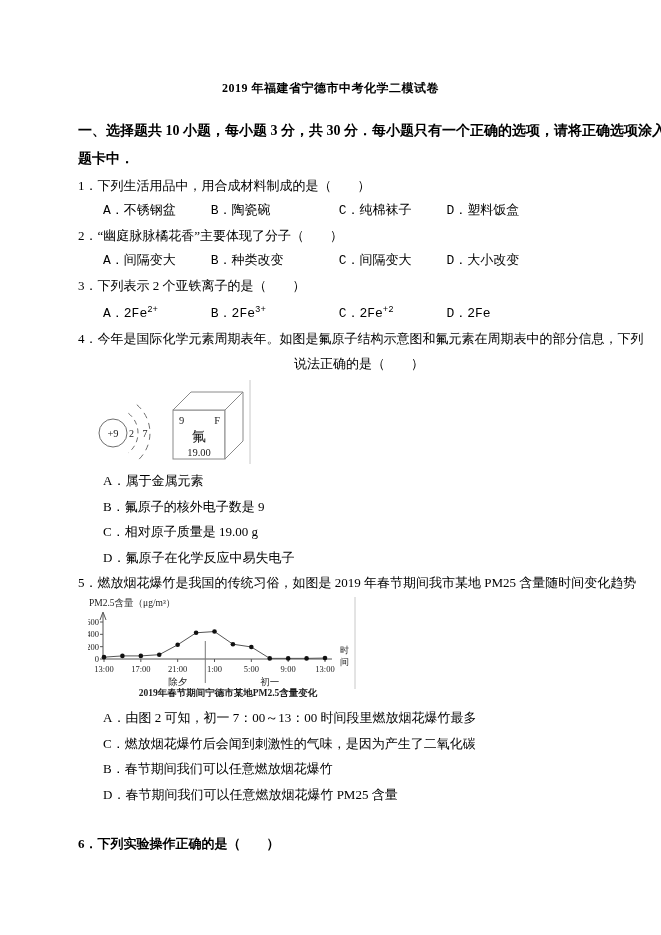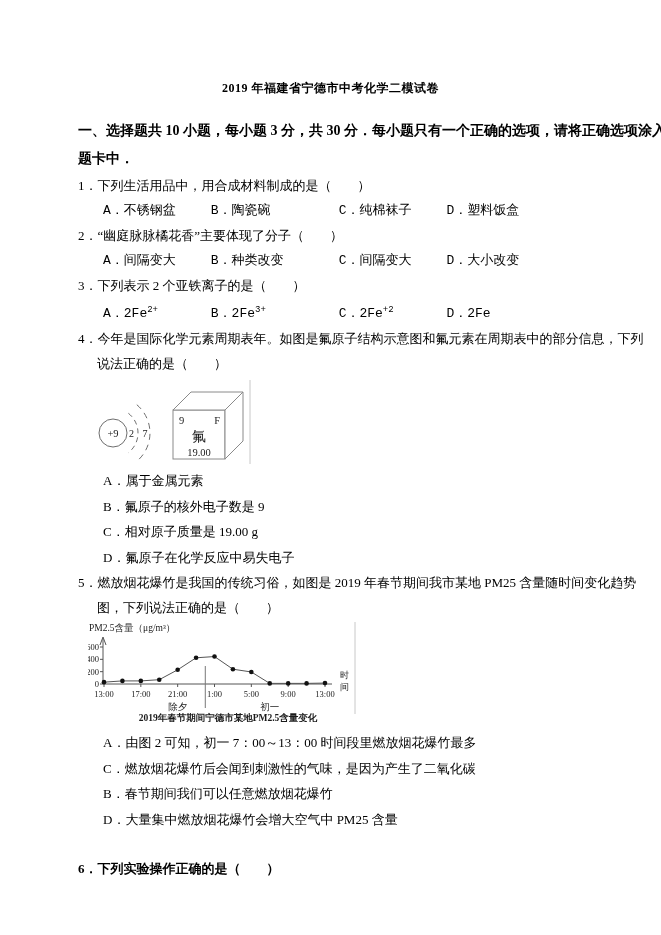--- a/index.html
+++ b/index.html
@@ -23,21 +23,21 @@
     margin-right:40px;
     font-size:13px;
   }
   .intro{
     margin-top:20px;
     font-weight:bold;
     font-size:14px;
   }
   .intro div{line-height:28px;white-space:nowrap;}
   .q-text{line-height:25px;white-space:nowrap;}
-  .q-cont{line-height:25px;white-space:nowrap;padding-left:19px;}
+  .q-cont{line-height:25px;white-space:nowrap;padding-left:19px;text-align:center;}
   .opts-row{line-height:25px;padding-left:25px;white-space:nowrap;font-family:Liberation Mono, monospace;}
   .opts-row .opt{display:inline-block;}
   .opts-row .c1{width:100px;}
   .opts-row .c2{width:120px;}
   .opts-row .c3{width:100px;}
   .opt-line{line-height:25.5px;padding-left:25px;white-space:nowrap;}
   sup{font-size:9px;}
   .figure-wrap{margin-left:15px;margin-top:2px;height:90px;}
   .chart-wrap{margin-left:10px;height:102px;}
   svg text{font-family:"Liberation Serif","DejaVu Serif",serif;fill:#1a1a1a;}
@@ -108,21 +108,20 @@
           </svg>
       </div>
       <div class="opt-line">A．属于金属元素</div>
       <div class="opt-line">B．氟原子的核外电子数是 9</div>
       <div class="opt-line">C．相对原子质量是 19.00 g</div>
       <div class="opt-line">D．氟原子在化学反应中易失电子</div>
     </div>
 
     <div>
       <div class="q-text">5．燃放烟花爆竹是我国的传统习俗，如图是 2019 年春节期间我市某地 PM25 含量随时间变化趋势</div>
-      <div class="q-cont">图，下列说法正确的是（　　）</div>
       <div class="chart-wrap">
         <svg id="pm-chart" width="300" height="102" viewBox="0 0 300 102">
             <text x="1" y="11" font-size="9.5">PM2.5含量（μg/m³）</text>
             <line x1="15" y1="19" x2="15" y2="64" stroke="#555" stroke-width="1"></line>
             <path d="M12 25 L15 17 L18 25" fill="none" stroke="#555" stroke-width="1"></path>
             <line x1="15" y1="64" x2="244" y2="64" stroke="#555" stroke-width="1"></line>
             <line x1="12" y1="27" x2="15" y2="27" stroke="#555" stroke-width="1"></line>
             <text x="11" y="30" text-anchor="end" font-size="8.5">600</text>
             <line x1="12" y1="39.333333333333336" x2="15" y2="39.333333333333336" stroke="#555" stroke-width="1"></line>
             <text x="11" y="42.333333333333336" text-anchor="end" font-size="8.5">400</text>
@@ -163,21 +162,21 @@
             <circle cx="200.16666666666669" cy="63.38333333333333" r="2.3" fill="#111"></circle>
             <circle cx="218.58333333333334" cy="63.38333333333333" r="2.3" fill="#111"></circle>
             <circle cx="237" cy="63.075" r="2.3" fill="#111"></circle>
             <text x="140" y="101" text-anchor="middle" font-size="9.5" font-weight="bold">2019年春节期间宁德市某地PM2.5含量变化</text>
             <line x1="267" y1="2" x2="267" y2="94" stroke="#c8c8c8" stroke-width="1"></line>
           </svg>
       </div>
       <div class="opt-line" style="margin-top:8px;">A．由图 2 可知，初一 7：00～13：00 时间段里燃放烟花爆竹最多</div>
       <div class="opt-line">C．燃放烟花爆竹后会闻到刺激性的气味，是因为产生了二氧化碳</div>
       <div class="opt-line">B．春节期间我们可以任意燃放烟花爆竹</div>
-      <div class="opt-line">D．大量集中燃放烟花爆竹会增大空气中 PM25 含量</div>
+      <div class="opt-line">D．春节期间我们可以任意燃放烟花爆竹 PM25 含量</div>
     </div>
 
     <div style="margin-top:24px;font-weight:bold;">
       <div class="q-text">6．下列实验操作正确的是（　　）</div>
     </div>
 
   </div>
 </div>
 
 </body></html>

